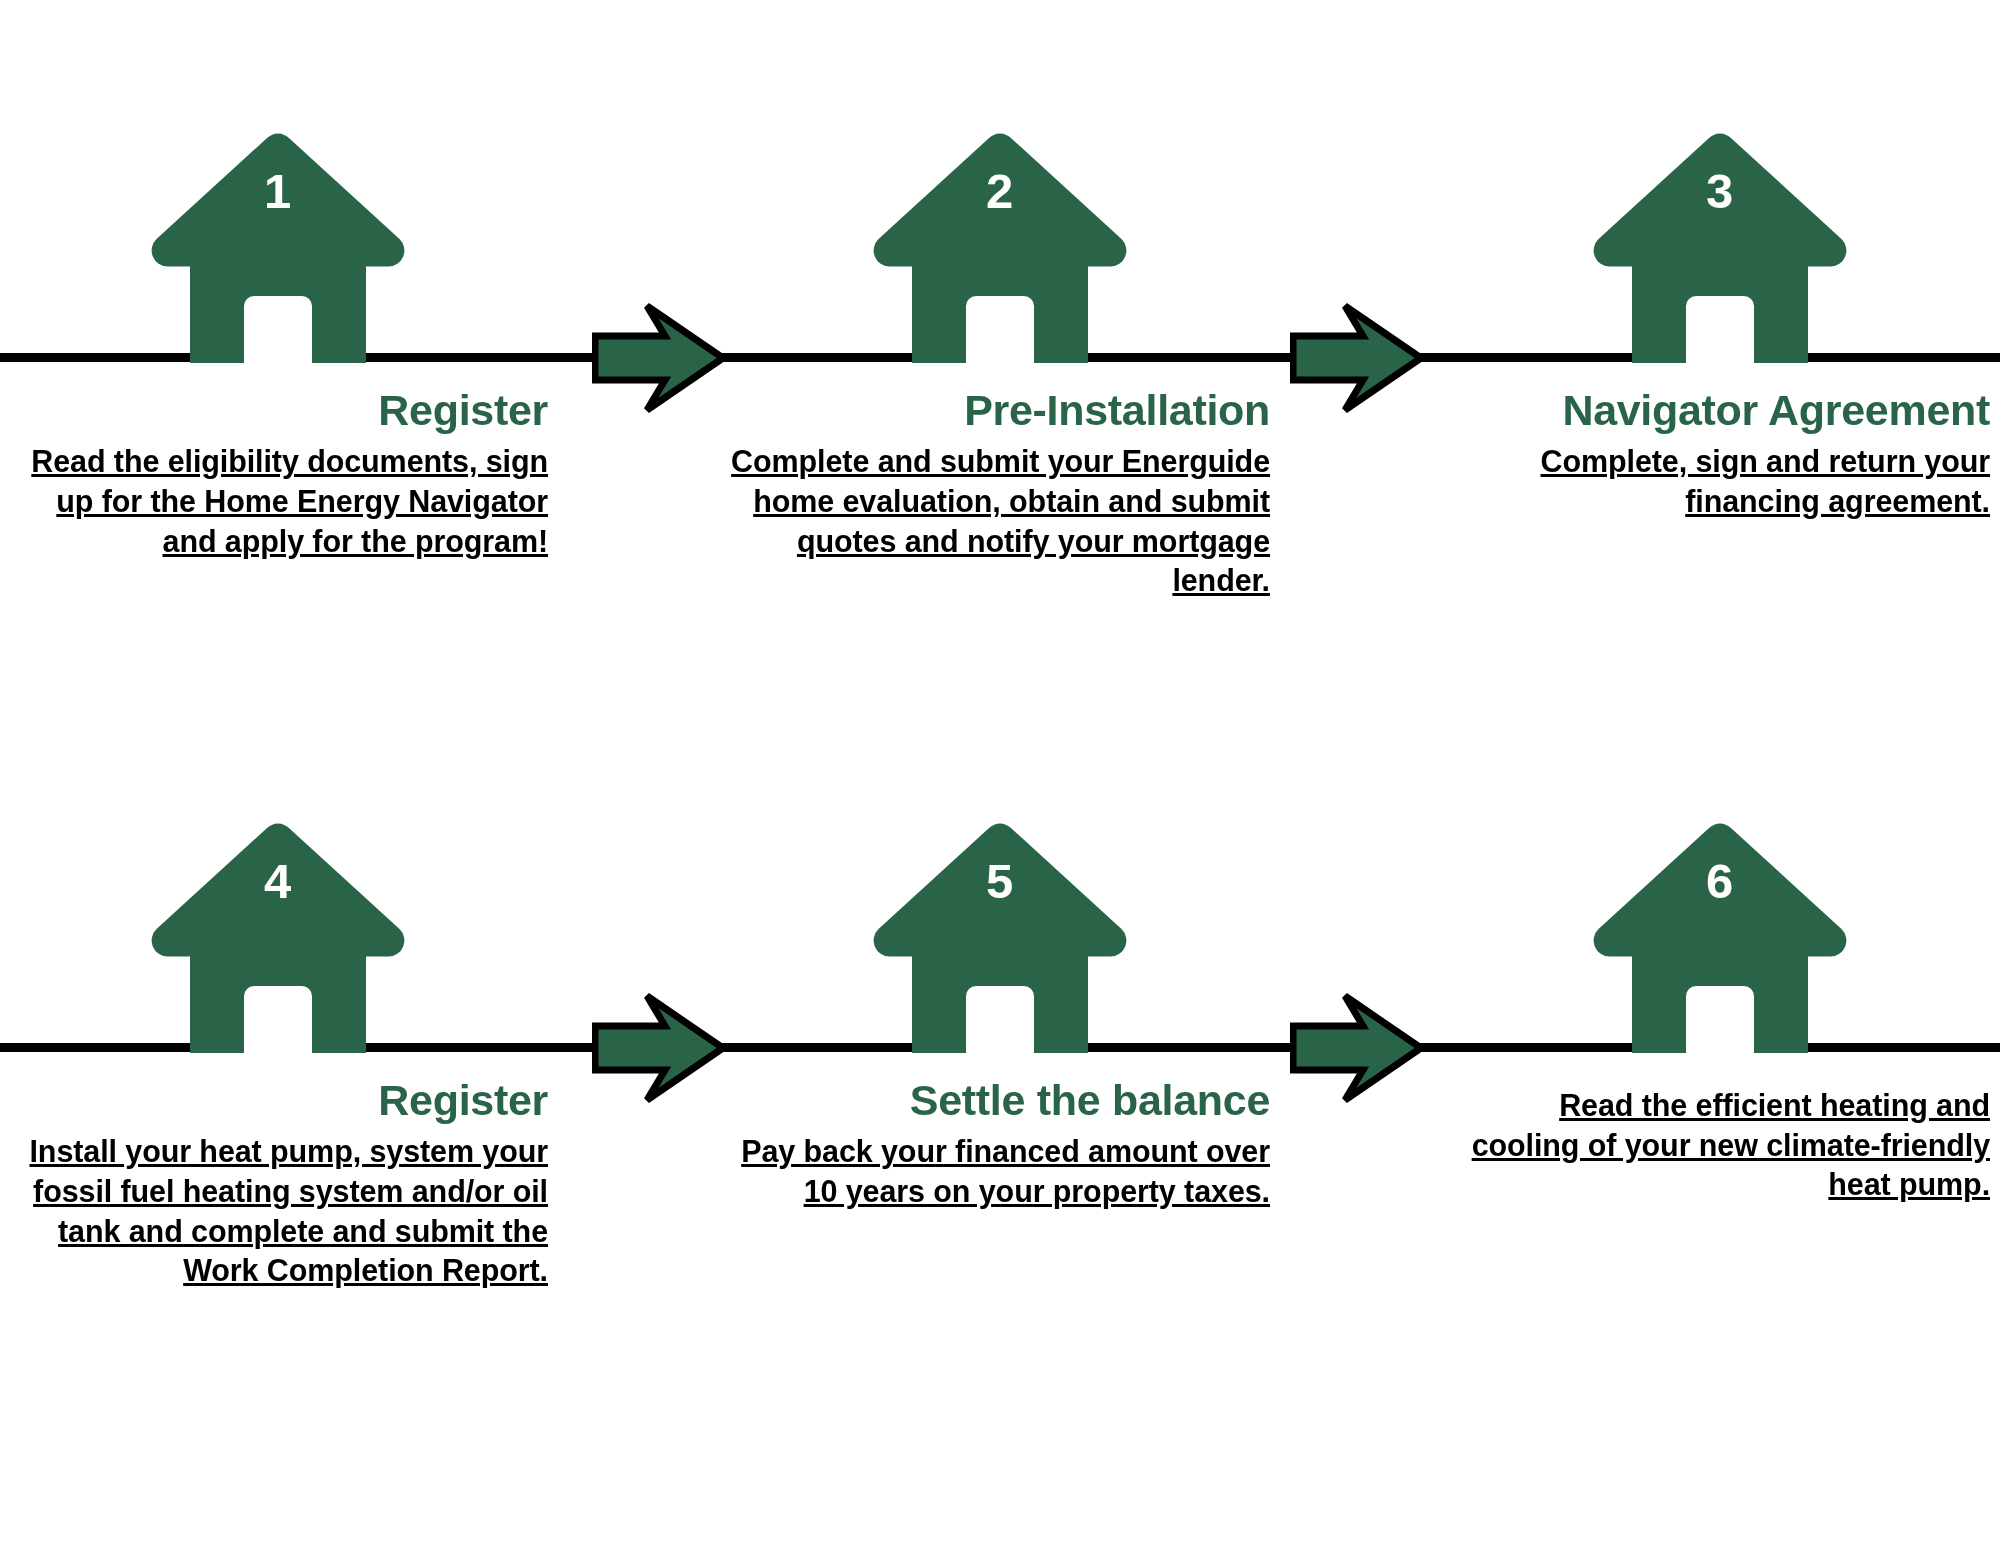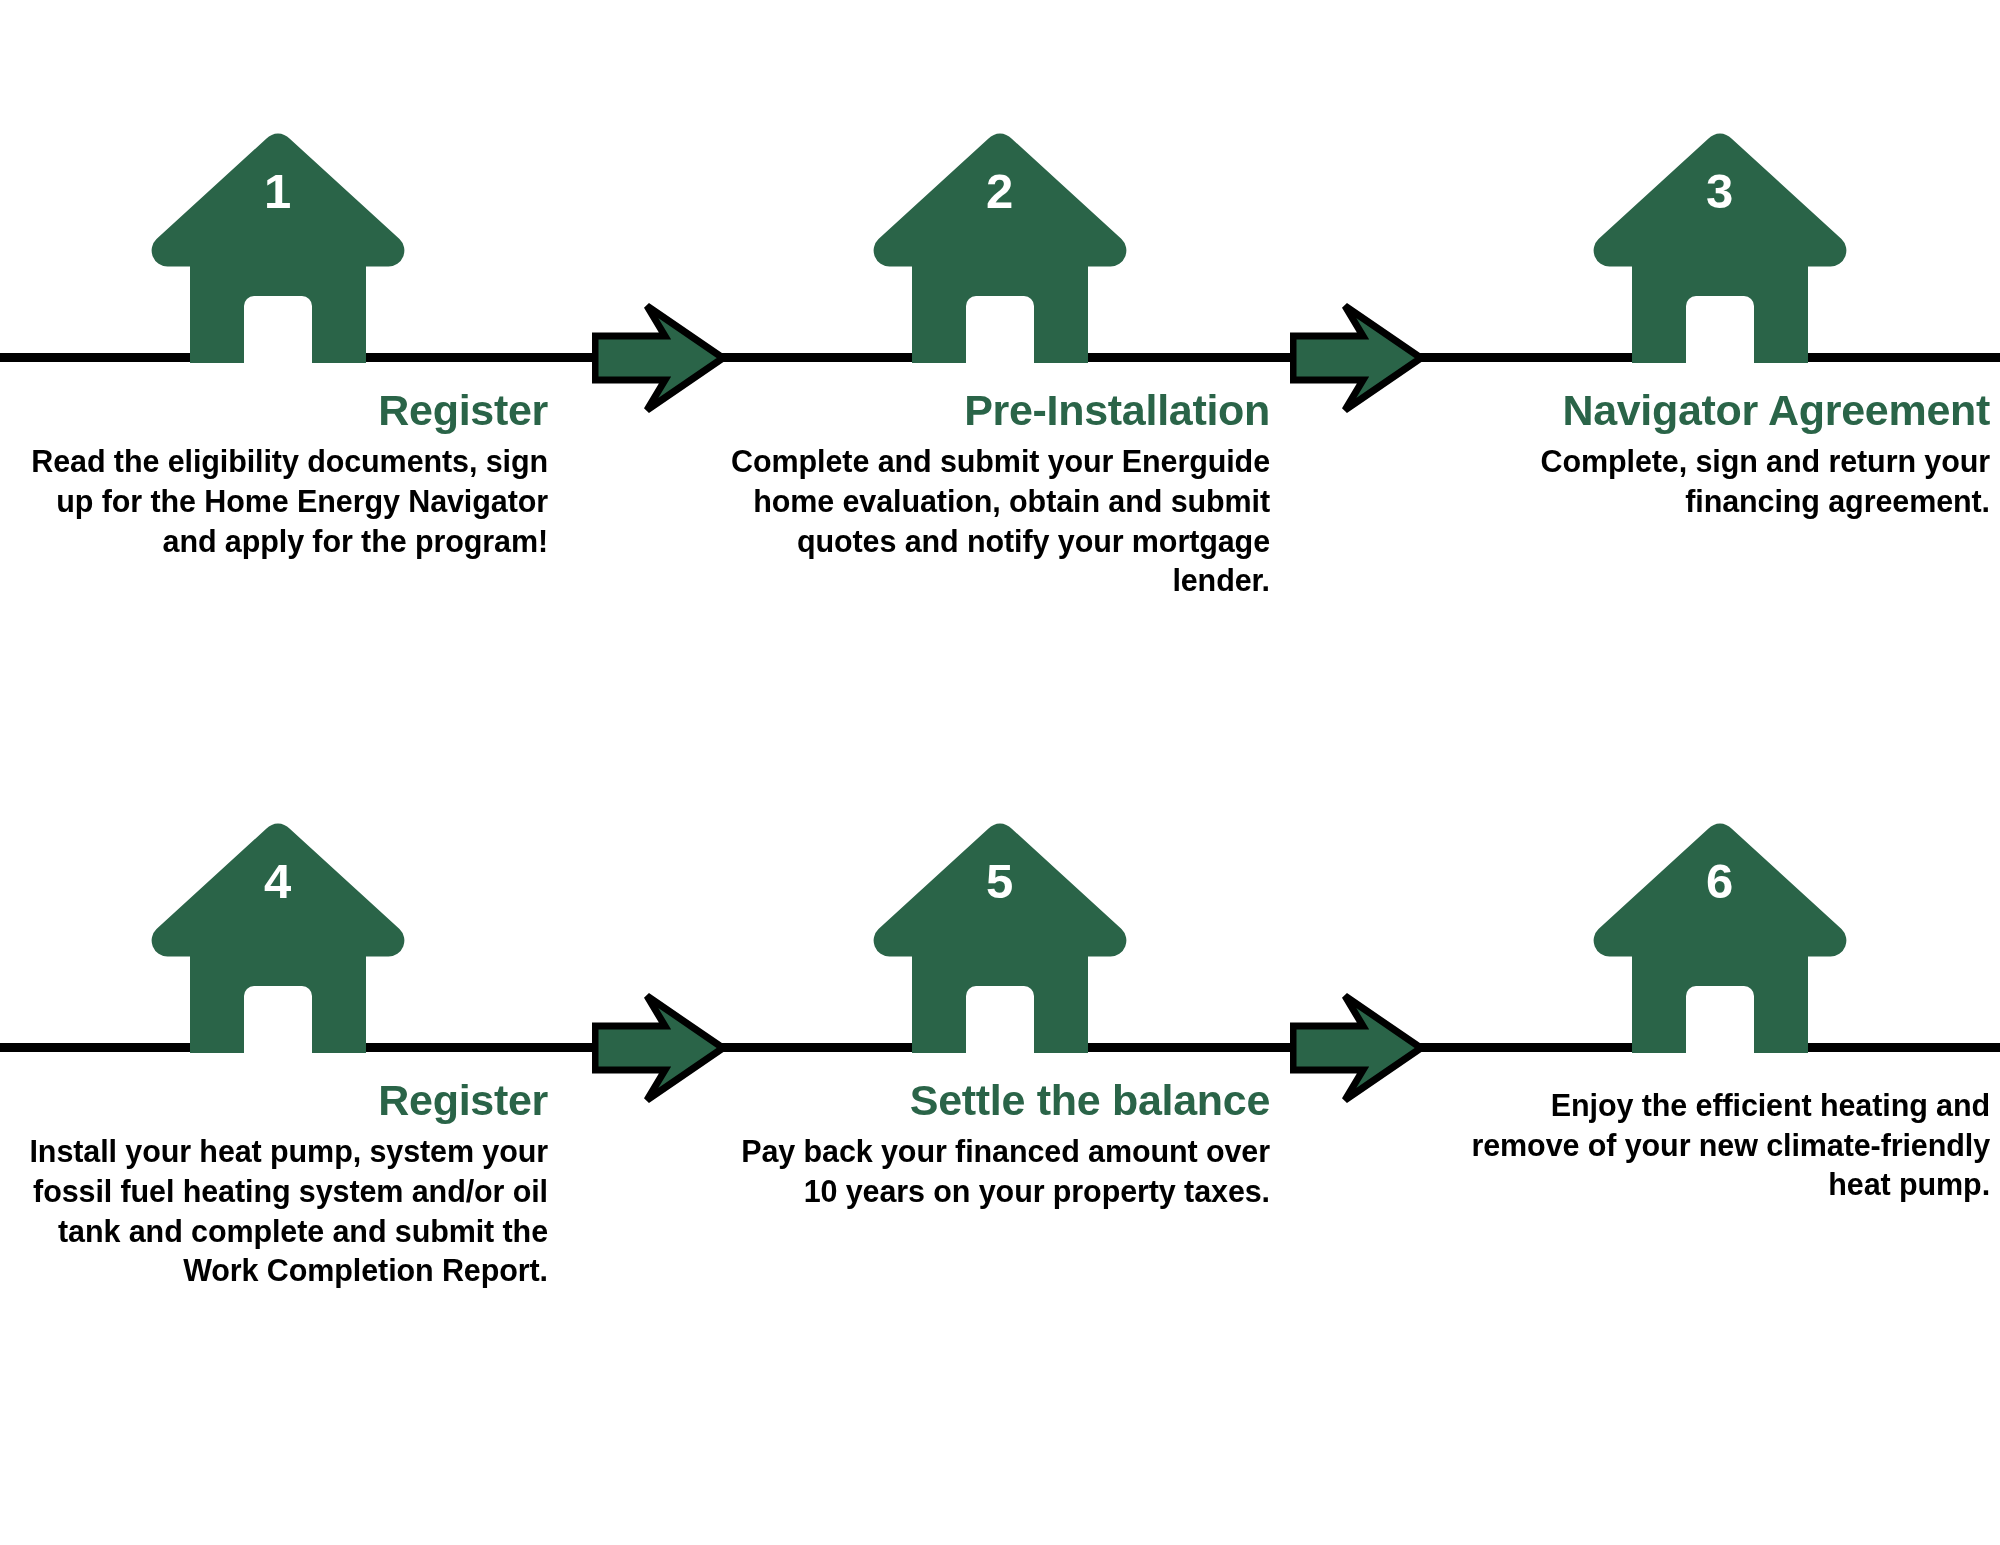--- a/index.html
+++ b/index.html
@@ -85,20 +85,21 @@
     letter-spacing: -0.3px;
     white-space: nowrap;
   }
   .step-desc {
     color: #000000;
     font-size: 30.5px;
     font-weight: 700;
     line-height: 1.30;
     letter-spacing: -0.1px;
     padding-top: 9px;
+    text-decoration: underline;
   }
 
   
   .arrow {
     position: absolute;
     z-index: 5;
   }
   .arrow-a { left: 592px; }
   .arrow-b { left: 1290px; }
   .arrow-r1 { top: 303px; }
@@ -200,17 +201,17 @@
 
   <div class="step step-c3 row-2">
     <div class="house-wrap">
       <svg class="house-svg" width="260" height="235" viewBox="0 0 260 235">
         <path fill="#2A6448" d="M118.5 10.5 L8.5 111 a16 16 0 0 0 11 27.5 L42 138.5 L42 235 L218 235 L218 138.5 L240.5 138.5 a16 16 0 0 0 11 -27.5 L141.5 10.5 a16 16 0 0 0 -23 0 Z"></path>
         <path fill="#FFFFFF" d="M106 168 L154 168 a10 10 0 0 1 10 10 L164 235 L96 235 L96 178 a10 10 0 0 1 10 -10 Z"></path>
       </svg>
       <div class="house-num">6</div>
     </div>
     <div class="step-text">
-      <div class="step-desc">Enjoy the efficient heating and remove of your new climate-friendly heat pump.</div>
+      <div class="step-desc">Read the efficient heating and cooling of your new climate-friendly heat pump.</div>
     </div>
   </div>
 
 </div>
 
 </body></html>

